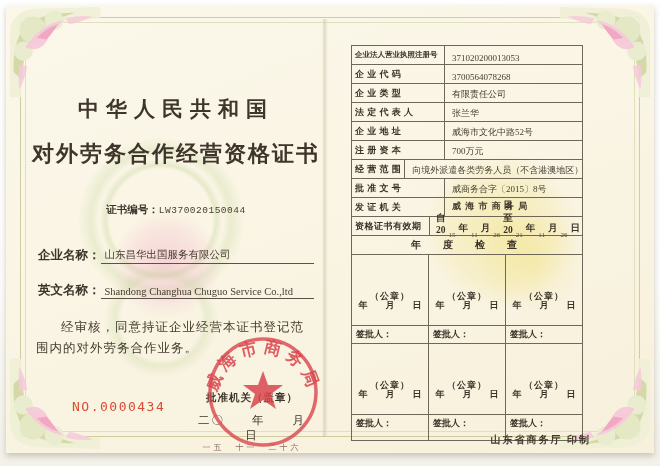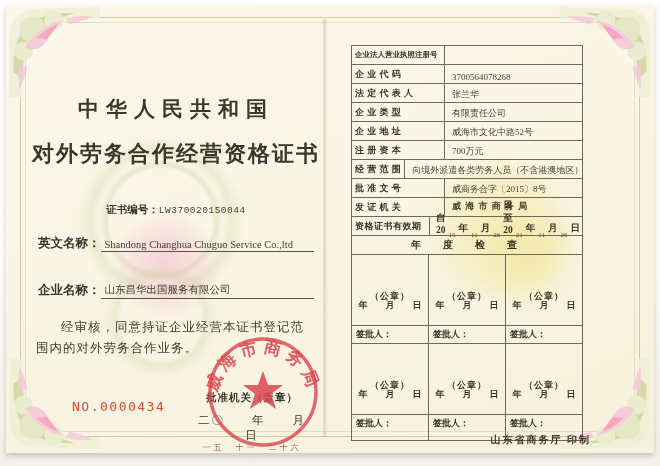--- a/index.html
+++ b/index.html
@@ -125,27 +125,27 @@
   <div class="wm y2"></div>
 
   <div class="fold"></div>
 
   <div class="left-page">
     <div class="title1">中华人民共和国</div>
     <div class="title2">对外劳务合作经营资格证书</div>
     <div class="certno">
       <span>证书编号：</span><span class="val">LW370020150044</span>
     </div>
+    <div class="field f1">
+      <span class="lab">企业名称：</span>
+      <span class="val">山东昌华出国服务有限公司</span>
+    </div>
     <div class="field f2">
       <span class="lab">英文名称：</span>
       <span class="val">Shandong Changhua Chuguo Service Co.,ltd</span>
-    </div>
-    <div class="field f1">
-      <span class="lab">企业名称：</span>
-      <span class="val">山东昌华出国服务有限公司</span>
     </div>
     <div class="paragraph">经审核，同意持证企业经营本证书登记范围内的对外劳务合作业务。</div>
     <div class="serial">NO.0000434</div>
     <div class="approve-block">
       <div class="approve-org">批准机关（盖章）</div>
       <div class="approve-date">二〇　　年　　月　　日</div>
       <div class="approve-fill">一五　十一　二十六</div>
     </div>
     <svg class="seal" viewBox="0 0 126 126">
       <circle cx="63" cy="63" r="53" fill="none" stroke="#d9454d" stroke-width="3.5" opacity="0.8"></circle>
@@ -155,32 +155,33 @@
       </text>
       <path d="M63 42 L68 56 L83 56 L71 65 L76 80 L63 71 L50 80 L55 65 L43 56 L58 56 Z" fill="#d9454d" opacity="0.85"></path>
     </svg>
   </div>
 
   <div class="right-page">
     <div class="grid">
 
       <div class="t-row">
           <div class="t-label small">企业法人营业执照注册号</div>
+          <div class="t-value">371020200013053</div>
         </div>
       <div class="t-row">
           <div class="t-label">企 业 代 码</div>
           <div class="t-value">3700564078268</div>
         </div>
       <div class="t-row">
+          <div class="t-label">企 业 类 型</div>
+          <div class="t-value">有限责任公司</div>
+        </div>
+      <div class="t-row">
           <div class="t-label">法 定 代 表 人</div>
           <div class="t-value">张兰华</div>
-        </div>
-      <div class="t-row">
-          <div class="t-label">企 业 类 型</div>
-          <div class="t-value">有限责任公司</div>
         </div>
       <div class="t-row">
           <div class="t-label">企 业 地 址</div>
           <div class="t-value">威海市文化中路52号</div>
         </div>
       <div class="t-row">
           <div class="t-label">注 册 资 本</div>
           <div class="t-value">700万元</div>
         </div>
       <div class="t-row">

